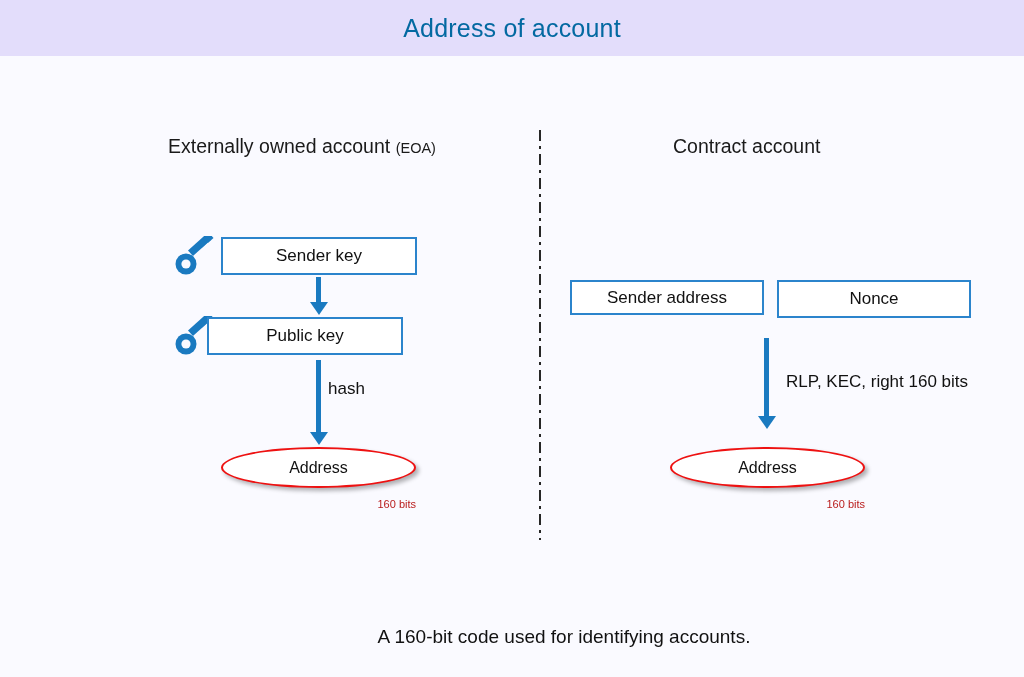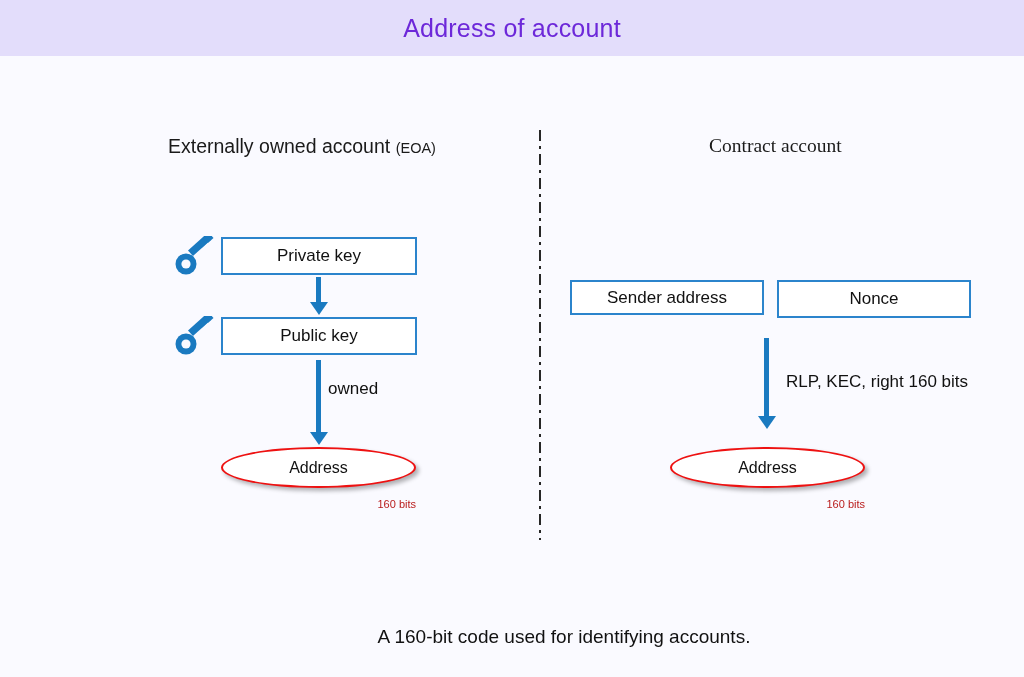--- a/index.html
+++ b/index.html
@@ -21,21 +21,21 @@
     left: 0; top: 0;
     width: 1024px;
     height: 56px;
     background: #e3ddfb;
     display: flex;
     align-items: center;
     justify-content: center;
   }
   #slide-title {
     font-size: 25px;
-    color: #6d28d9;
+    color: #0369a1;
     letter-spacing: 0.2px;
     white-space: nowrap;
   }
 
   
   #slide-body {
     position: absolute;
     left: 0; top: 56px;
     width: 1024px;
     height: 621px;
@@ -176,52 +176,52 @@
       <g fill="#1a7ac0">
         <circle cx="12" cy="28" r="10.5"></circle>
         <circle cx="12" cy="28" r="4.6" fill="#fafaff"></circle>
         <rect x="14" y="14.5" width="24" height="7.4" transform="rotate(-42 14 14.5)"></rect>
         <rect x="29.5" y="2.0" width="7.5" height="6.6" transform="rotate(-42 29.5 2.0)"></rect>
         <rect x="24.0" y="7.0" width="6.4" height="6.0" transform="rotate(-42 24.0 7.0)"></rect>
       </g>
     </svg>
   </div>
 
-  <div class="node-box" style="left:181px; top:181px; width:196px; height:38px;">Private key</div>
+  <div class="node-box" style="left:181px; top:181px; width:196px; height:38px;">Sender key</div>
 
   <div class="arrow-v" style="left:270px; top:221px; height:38px;">
     <div class="shaft" style="height:25px;"></div>
     <div class="head" style="top:25px;"></div>
   </div>
 
   <div class="key-icon" style="left:134px; top:260px;">
     <svg viewBox="0 0 42 40" width="42" height="40" aria-hidden="true">
       <g fill="#1a7ac0">
         <circle cx="12" cy="28" r="10.5"></circle>
         <circle cx="12" cy="28" r="4.6" fill="#fafaff"></circle>
         <rect x="14" y="14.5" width="24" height="7.4" transform="rotate(-42 14 14.5)"></rect>
         <rect x="29.5" y="2.0" width="7.5" height="6.6" transform="rotate(-42 29.5 2.0)"></rect>
         <rect x="24.0" y="7.0" width="6.4" height="6.0" transform="rotate(-42 24.0 7.0)"></rect>
       </g>
     </svg>
   </div>
 
-  <div class="node-box" style="left:181px; top:261px; width:196px; height:38px;">Public key</div>
+  <div class="node-box" style="left:167px; top:261px; width:196px; height:38px;">Public key</div>
 
   <div class="arrow-v" style="left:270px; top:304px; height:86px;">
     <div class="shaft" style="height:72px;"></div>
     <div class="head" style="top:72px;"></div>
   </div>
-  <div class="arrow-label" style="left:288px; top:323px;">owned</div>
+  <div class="arrow-label" style="left:288px; top:323px;">hash</div>
 
   <div class="address-ellipse" style="left:181px; top:391px;">Address</div>
 
   <div class="bits-label" style="left:181px; top:442px; width:195px;">160 bits</div>
 
-  <div class="col-heading" style="left:669px; top:79px;font-family:Liberation Serif, serif;">
+  <div class="col-heading" style="left:633px; top:79px;">
     <span>Contract account</span>
   </div>
 
   <div class="node-box" style="left:530px; top:224px; width:194px; height:35px;">Sender address</div>
 
   <div class="node-box" style="left:737px; top:224px; width:194px; height:38px;">Nonce</div>
 
   <div class="arrow-v" style="left:718px; top:282px; height:92px;">
     <div class="shaft" style="height:78px;"></div>
     <div class="head" style="top:78px;"></div>

